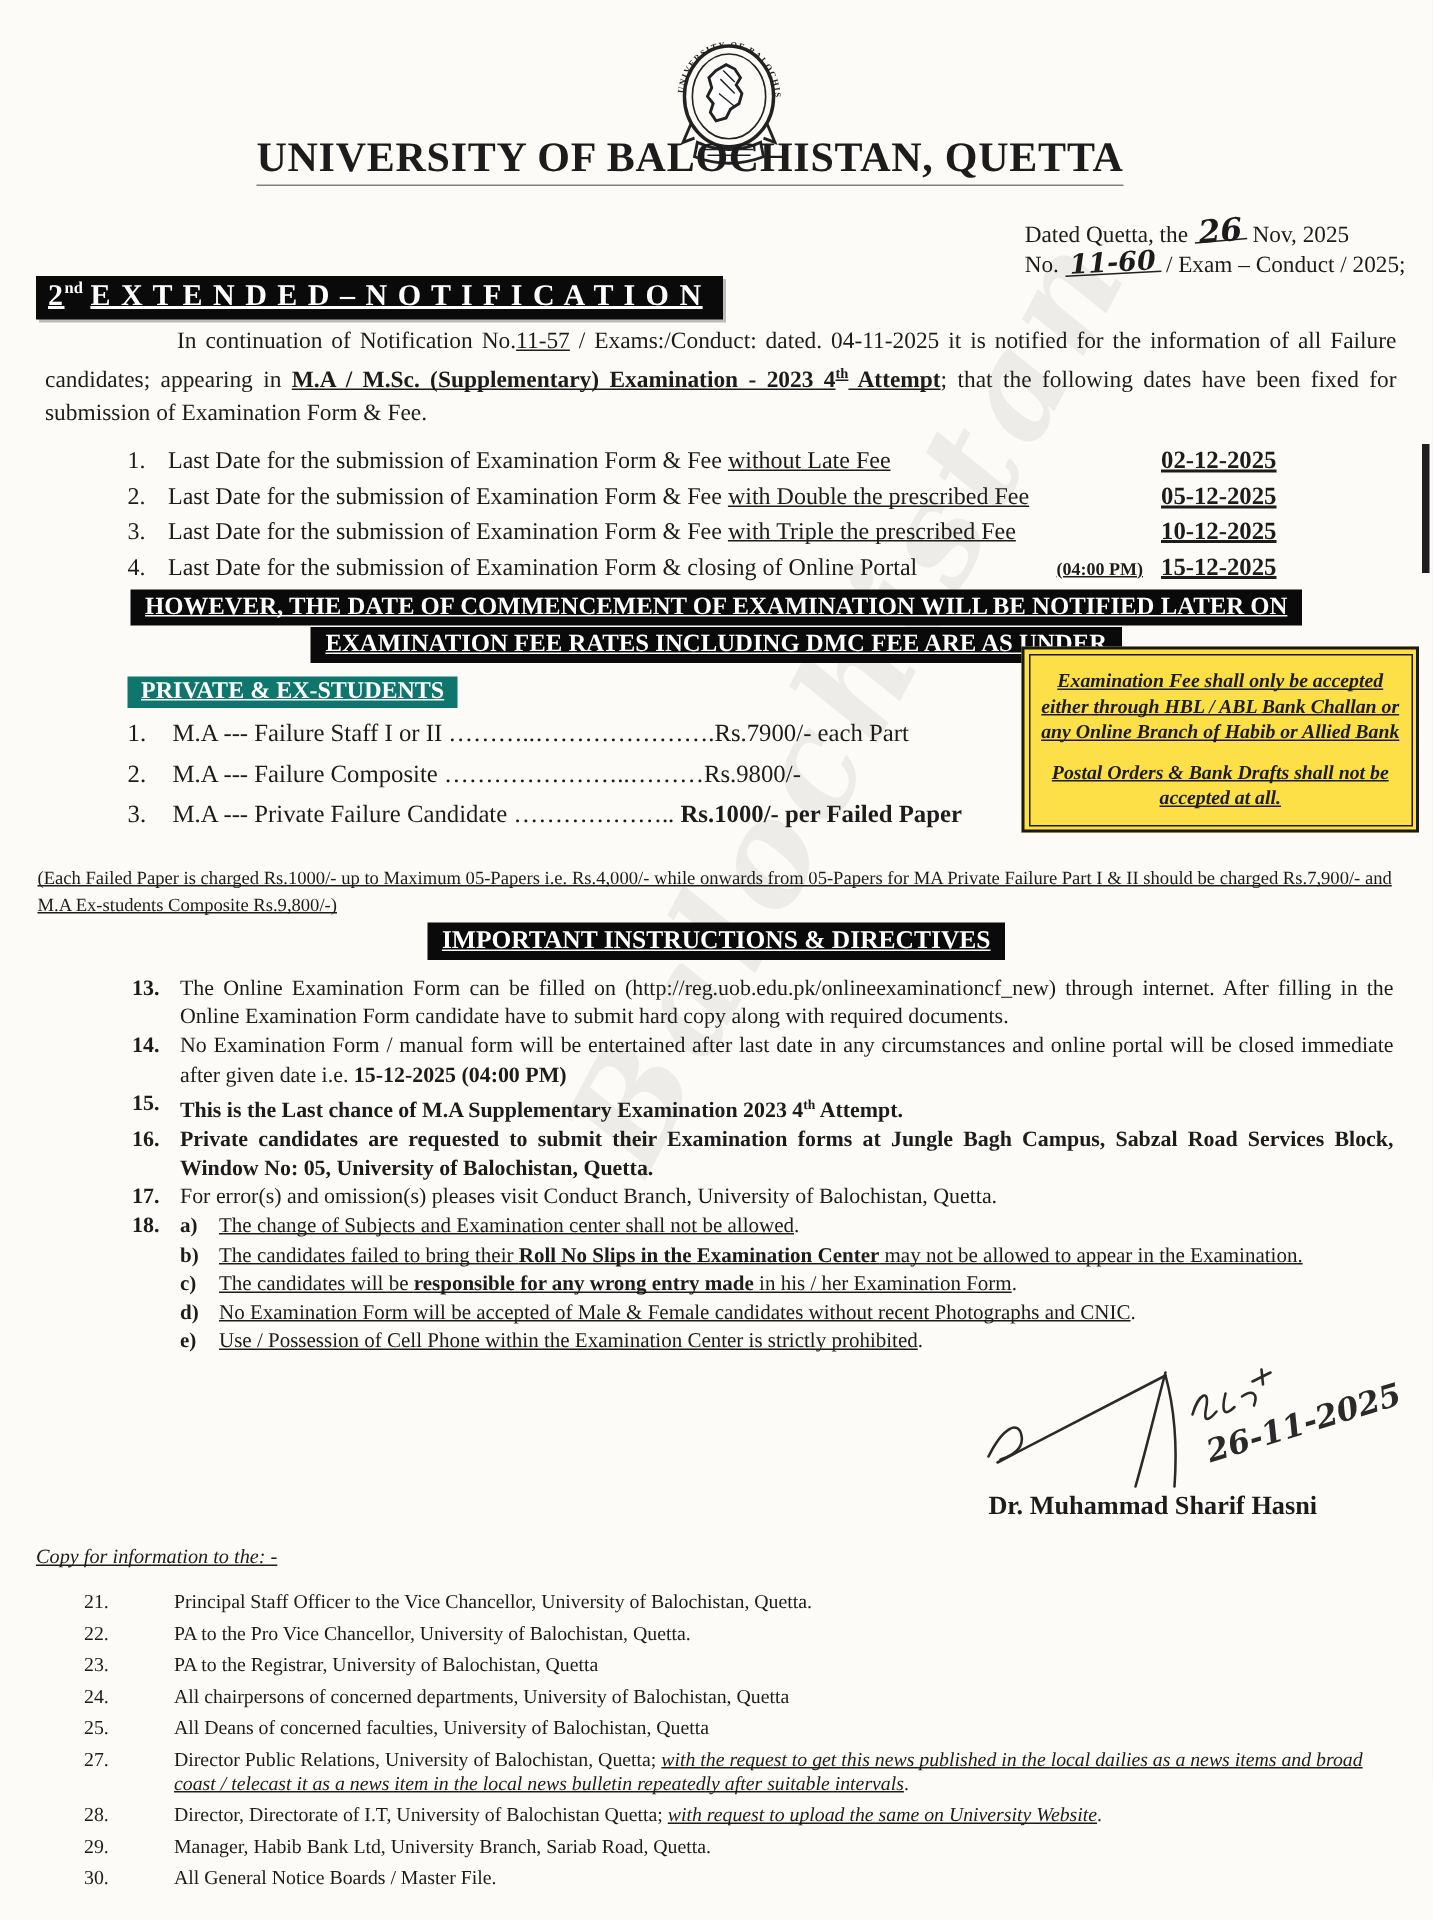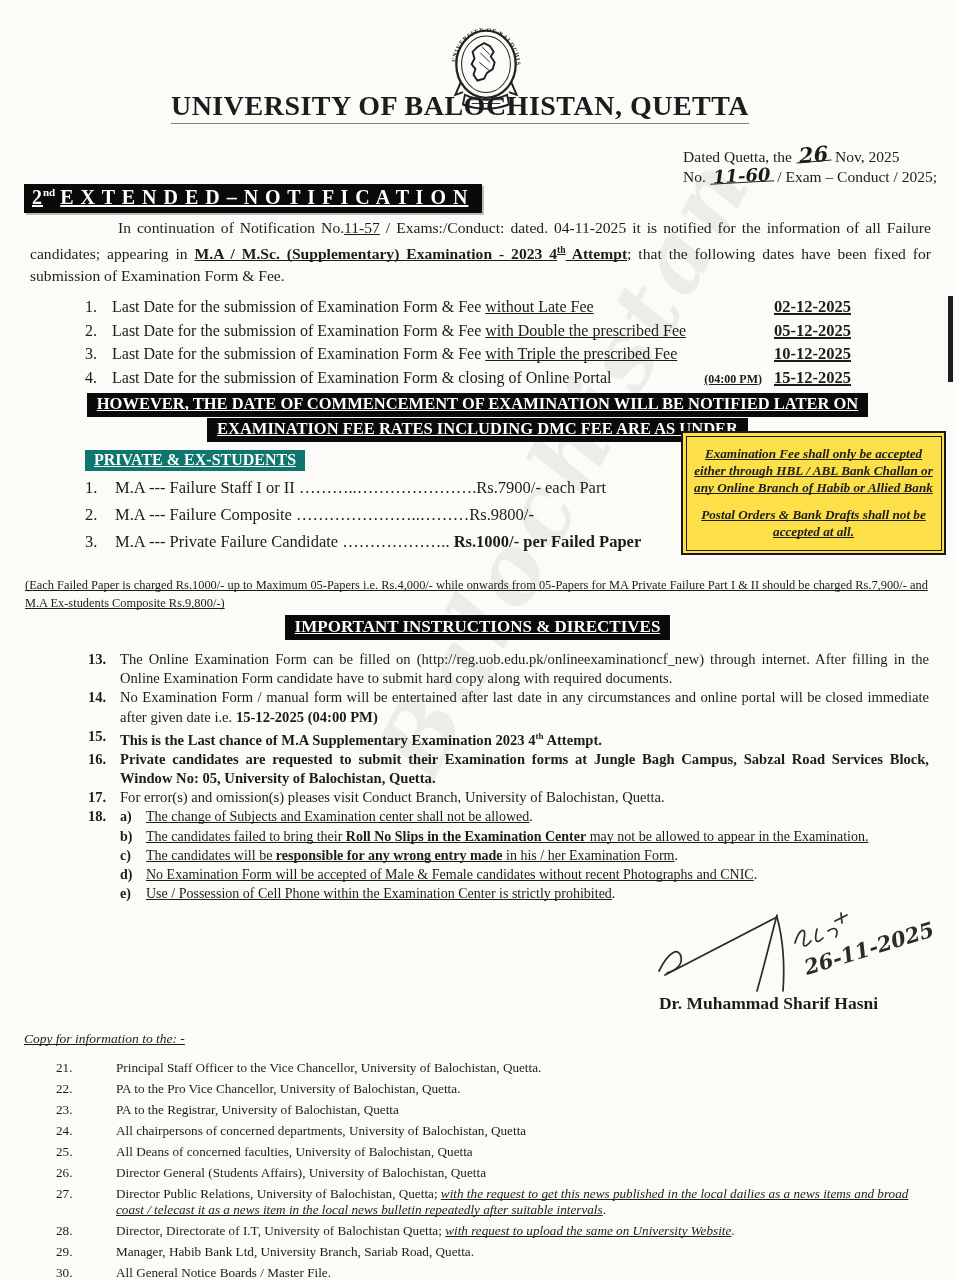--- a/index.html
+++ b/index.html
@@ -273,24 +273,20 @@
       </div>
       <div class="cc-row">
         <span class="cc-num">24.</span>
         <span class="cc-body"><span>All chairpersons of concerned departments, University of Balochistan, Quetta</span></span>
       </div>
       <div class="cc-row">
         <span class="cc-num">25.</span>
         <span class="cc-body"><span>All Deans of concerned faculties, University of Balochistan, Quetta</span></span>
       </div>
       <div class="cc-row">
-        <span class="cc-num">26.</span>
-        <span class="cc-body"><span>Director General (Students Affairs), University of Balochistan, Quetta</span></span>
-      </div>
-      <div class="cc-row">
         <span class="cc-num">27.</span>
         <span class="cc-body"><span>Director Public Relations, University of Balochistan, Quetta; </span><span class="ru ri">with the request to get this news published in the local dailies as a news items and broad coast / telecast it as a news item in the local news bulletin repeatedly after suitable intervals</span><span>.</span></span>
       </div>
       <div class="cc-row">
         <span class="cc-num">28.</span>
         <span class="cc-body"><span>Director, Directorate of I.T, University of Balochistan Quetta; </span><span class="ru ri">with request to upload the same on University Website</span><span>.</span></span>
       </div>
       <div class="cc-row">
         <span class="cc-num">29.</span>
         <span class="cc-body"><span>Manager, Habib Bank Ltd, University Branch, Sariab Road, Quetta.</span></span>

